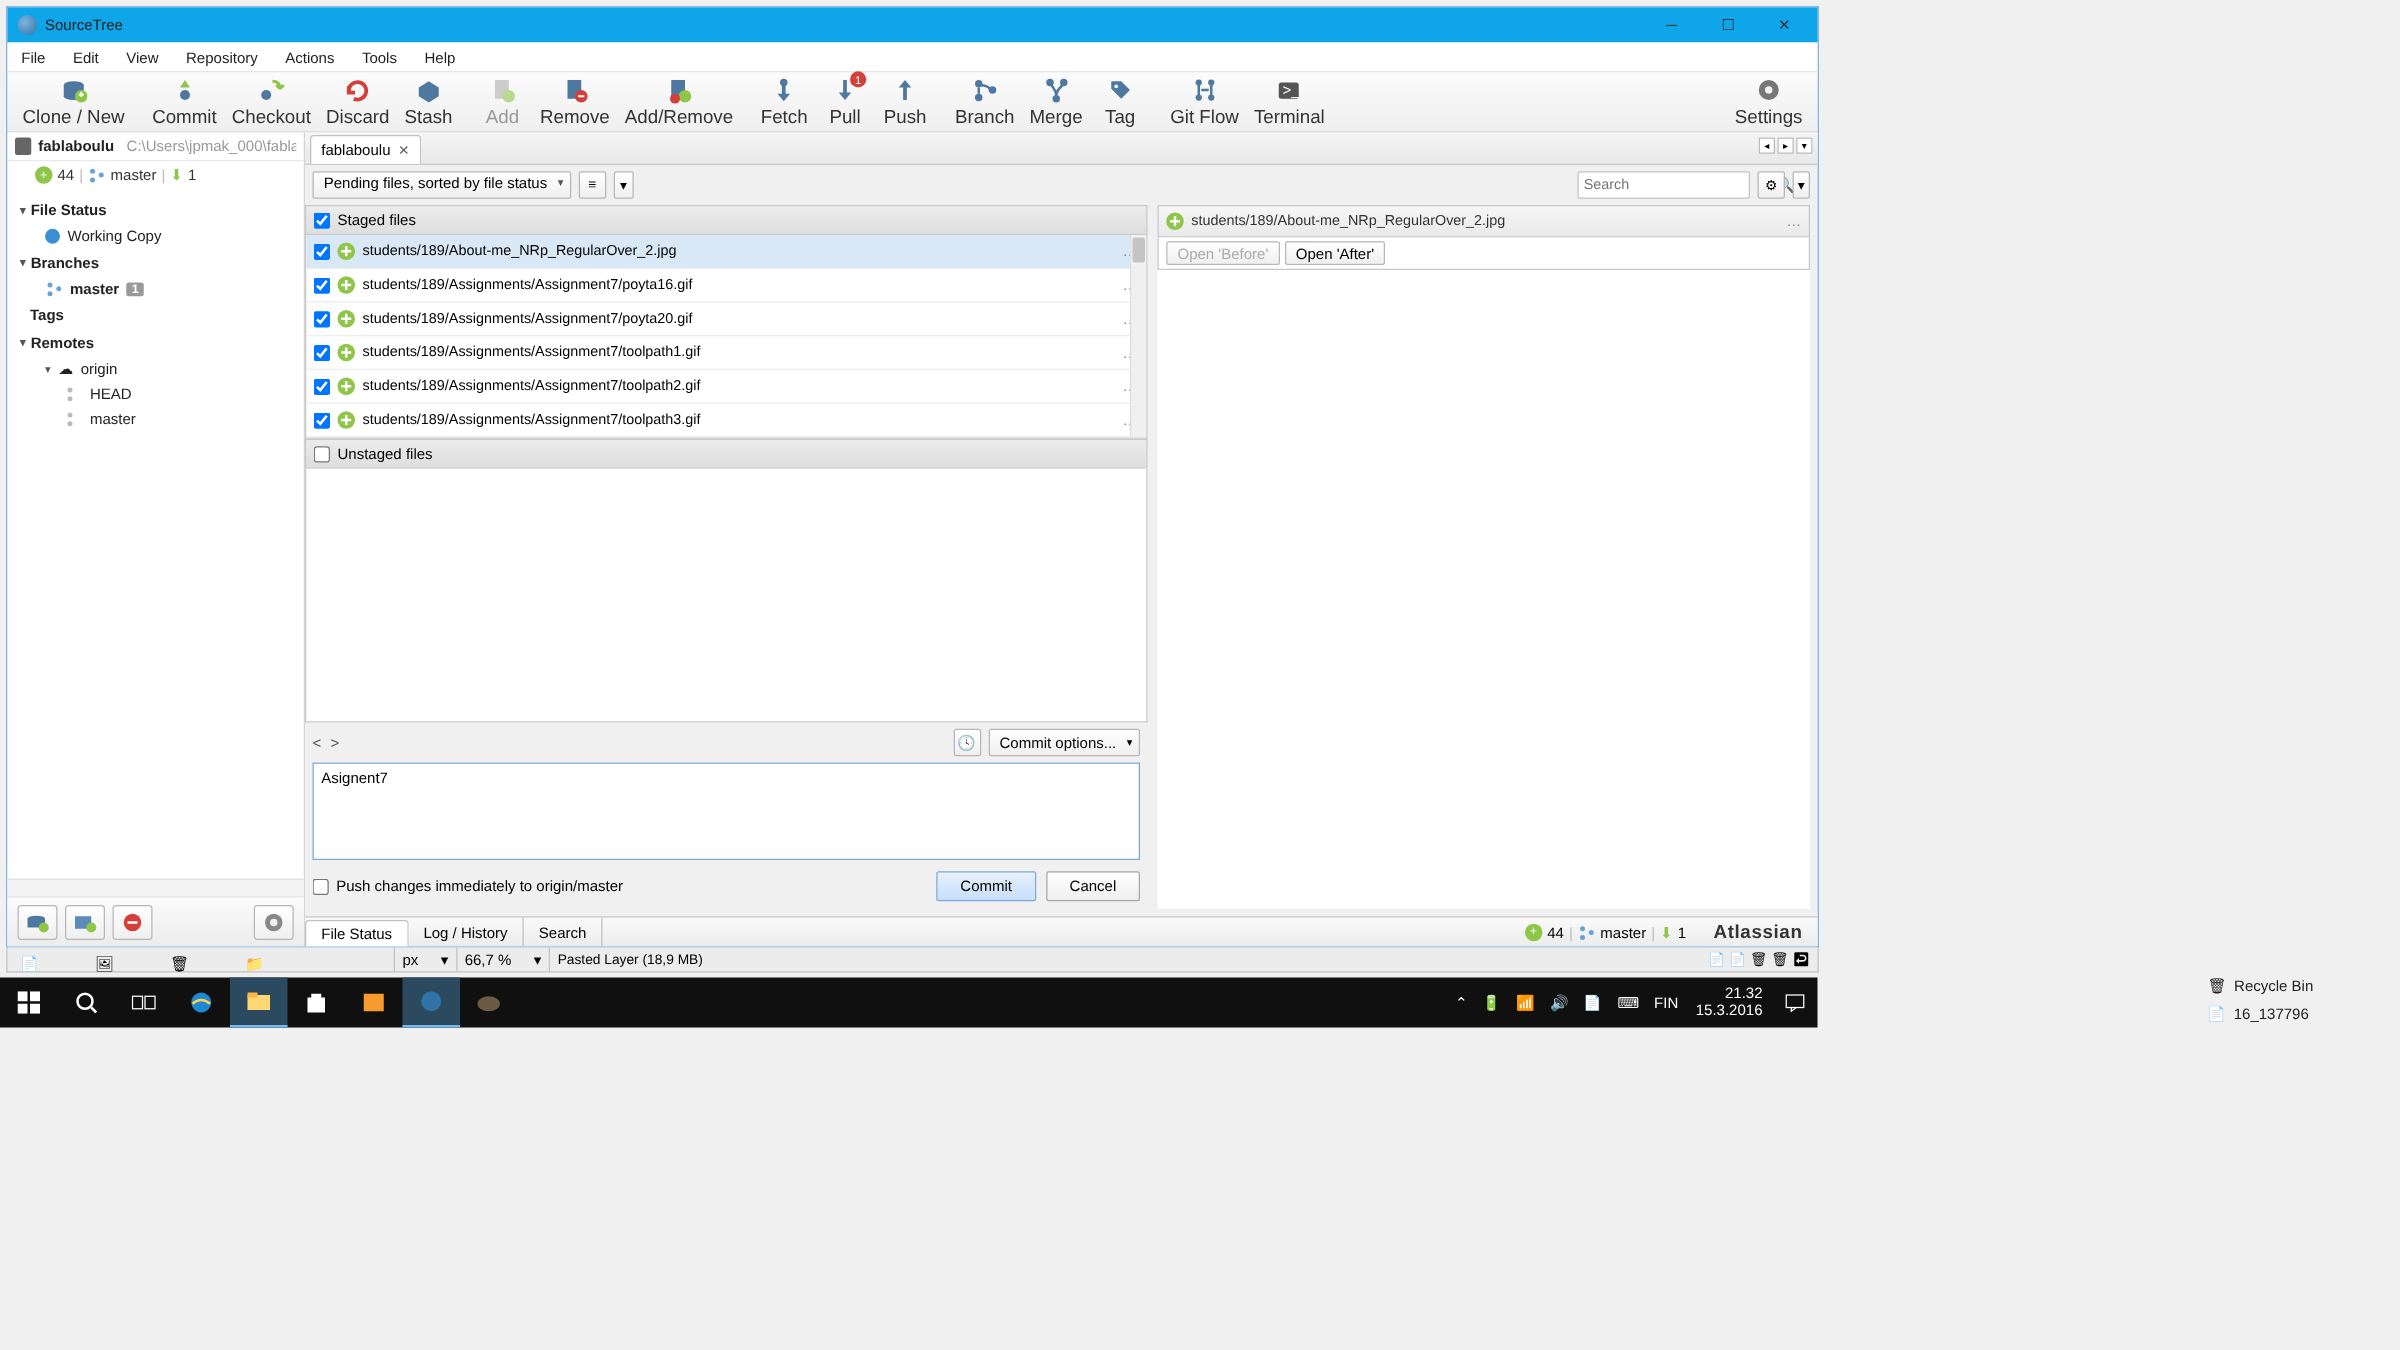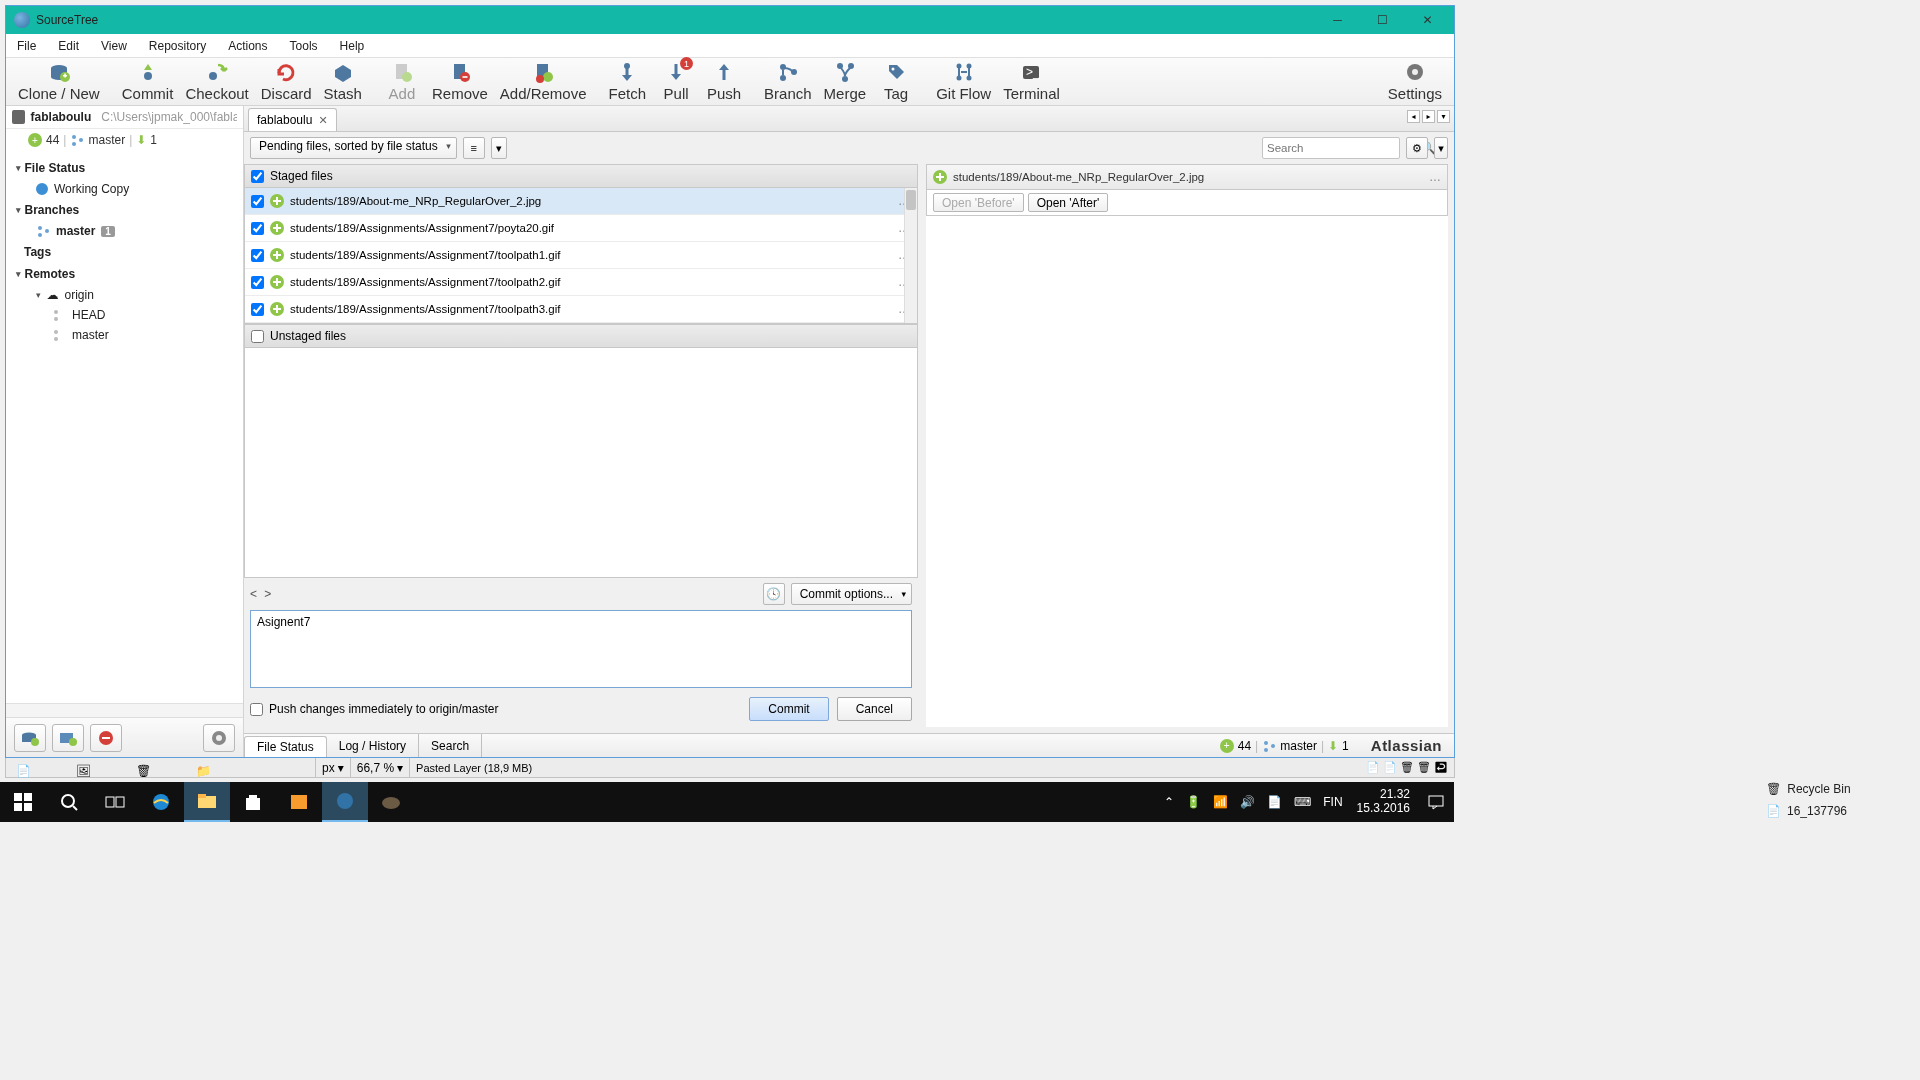--- a/index.html
+++ b/index.html
@@ -1,20 +1,20 @@
 <!DOCTYPE html>
 <html><head>
 <meta charset="utf-8">
 <style>
 * { margin: 0; padding: 0; box-sizing: border-box; font-family: "Segoe UI", Tahoma, sans-serif; font-size: 12px; }
 body { background: #f0f0f0; width: 1920px; height: 1080px; overflow: hidden; position: relative; }
 
 
 .window { position: absolute; left: 5px; top: 5px; width: 1450px; height: 753px; background: #fff; border: 1px solid #5a9edb; display: flex; flex-direction: column; }
-.titlebar { height: 28px; background: #14b8a6; display: flex; align-items: center; padding: 0 4px 0 8px; }
+.titlebar { height: 28px; background: #0ea5e9; display: flex; align-items: center; padding: 0 4px 0 8px; }
 .titlebar .logo { width: 16px; height: 16px; background: radial-gradient(circle at 35% 35%, #7bb4e0, #3173a6); border-radius: 50%; margin-right: 6px; position:relative; }
 .titlebar .title { flex: 1; font-size: 12px; color: #222; }
 .titlebar .winbtns { display: flex; }
 .titlebar .winbtn { width: 45px; height: 22px; display: flex; align-items: center; justify-content: center; color: #333; }
 .menubar { height: 24px; background: #fff; display: flex; align-items: stretch; border-bottom: 1px solid #e0e0e0; }
 .menubar .menuitem { padding: 4px 11px; font-size: 12px; color: #222; display:flex; align-items:center; }
 .toolbar { height: 48px; background: linear-gradient(#fbfbfb,#efefef); border-bottom: 1px solid #d4d4d4; display: flex; align-items: center; padding: 0 6px; }
 .toolbar .sp { width: 10px; }
 .toolbtn { display: flex; flex-direction: column; align-items: center; justify-content: center; min-width: 48px; padding: 2px 6px; gap: 2px; color: #333; }
 .toolbtn.disabled { color: #999; }
@@ -108,21 +108,21 @@
 .footer .status { display:flex; align-items:center; gap:4px; padding:0 10px; font-size:11.5px; }
 .footer .brand { padding:0 12px; display:flex; align-items:center; font-family: Arial; font-size:15px; font-weight:bold; color:#333; letter-spacing:0.5px; }
 
 .side-bottom { height:40px; border-top:1px solid #ddd; display:flex; align-items:center; padding:0 8px; gap:6px; background:linear-gradient(#fbfbfb,#ececec); }
 .side-bottom .sq { width:32px; height:28px; border:1px solid #b7b7b7; background:linear-gradient(#fff,#efefef); border-radius:3px; display:flex; align-items:center; justify-content:center; }
 .side-scroll { height:14px; border-top:1px solid #e0e0e0; background:#f4f4f4; position:relative; }
 .side-scroll::before, .side-scroll::after { content:""; position:absolute; top:2px; width:12px; height:10px; }
 
 
 .psbar { position:absolute; left:5px; top:758px; width:1450px; height:20px; background:#ececec; border:1px solid #c2c2c2; border-top:none; display:flex; align-items:center; }
-.psbar .cell { height:100%; border-right:1px solid #c2c2c2; padding:0 6px; display:flex; align-items:center; gap:3px; font-size:11px; }
+.psbar .cell { height:100%; border-right:1px solid #c2c2c2; padding:0 6px; display:flex; align-items:center; gap:18px; font-size:11px; }
 
 
 .deskicons { position:absolute; right:4px; top:778px; width:150px; }
 .deskicons .ic { height:22px; display:flex; align-items:center; gap:6px; color:#222; font-size:12px; }
 
 
 .tinyrow { position:absolute; left:16px; top:764px; display:flex; gap:44px; }
 .tinyrow div { width:16px; height:16px; }
 
 
@@ -470,20 +470,26 @@
         <div class="leftpane">
           <div class="sectionhead">
               <input type="checkbox" checked="" style="">
               <span>Staged files</span>
             </div>
           <div class="filelist">
             <div class="filerow sel">
                 <input type="checkbox" checked="" style="">
                 <span class="add"></span>
                 <span class="fname">students/189/About-me_NRp_RegularOver_2.jpg</span>
+                <span class="dots">…</span>
+              </div>
+            <div class="filerow">
+                <input type="checkbox" checked="" style="">
+                <span class="add"></span>
+                <span class="fname">students/189/Assignments/Assignment7/poyta16.gif</span>
                 <span class="dots">…</span>
               </div>
             <div class="filerow">
                 <input type="checkbox" checked="" style="">
                 <span class="add"></span>
                 <span class="fname">students/189/Assignments/Assignment7/poyta20.gif</span>
                 <span class="dots">…</span>
               </div>
             <div class="filerow">
                 <input type="checkbox" checked="" style="">

